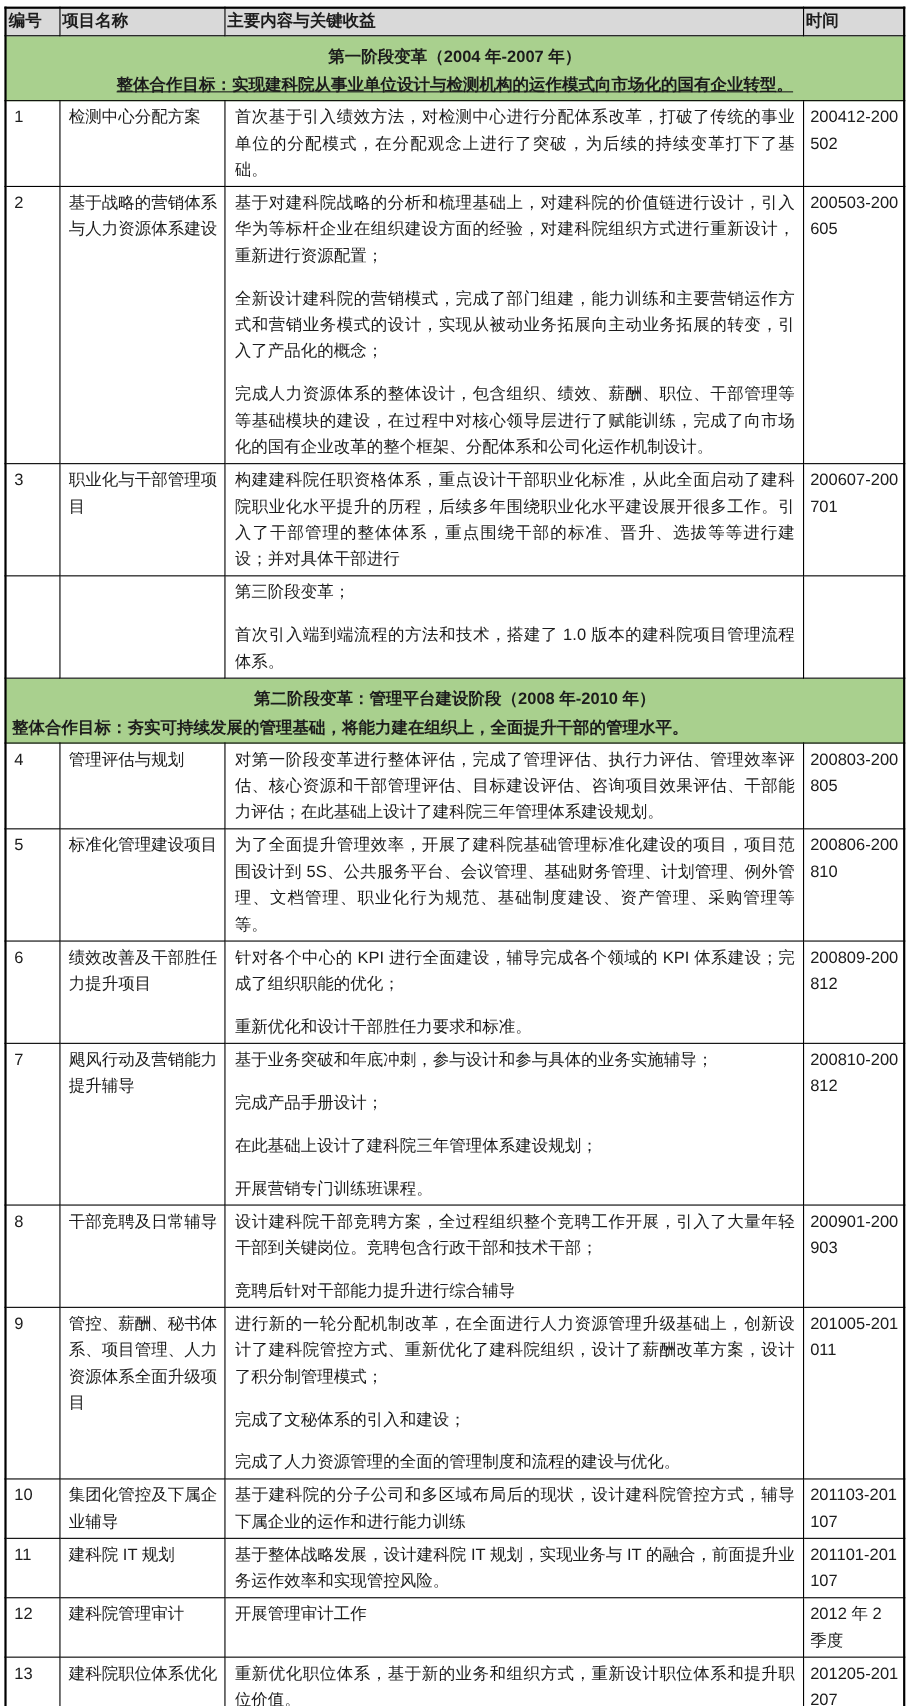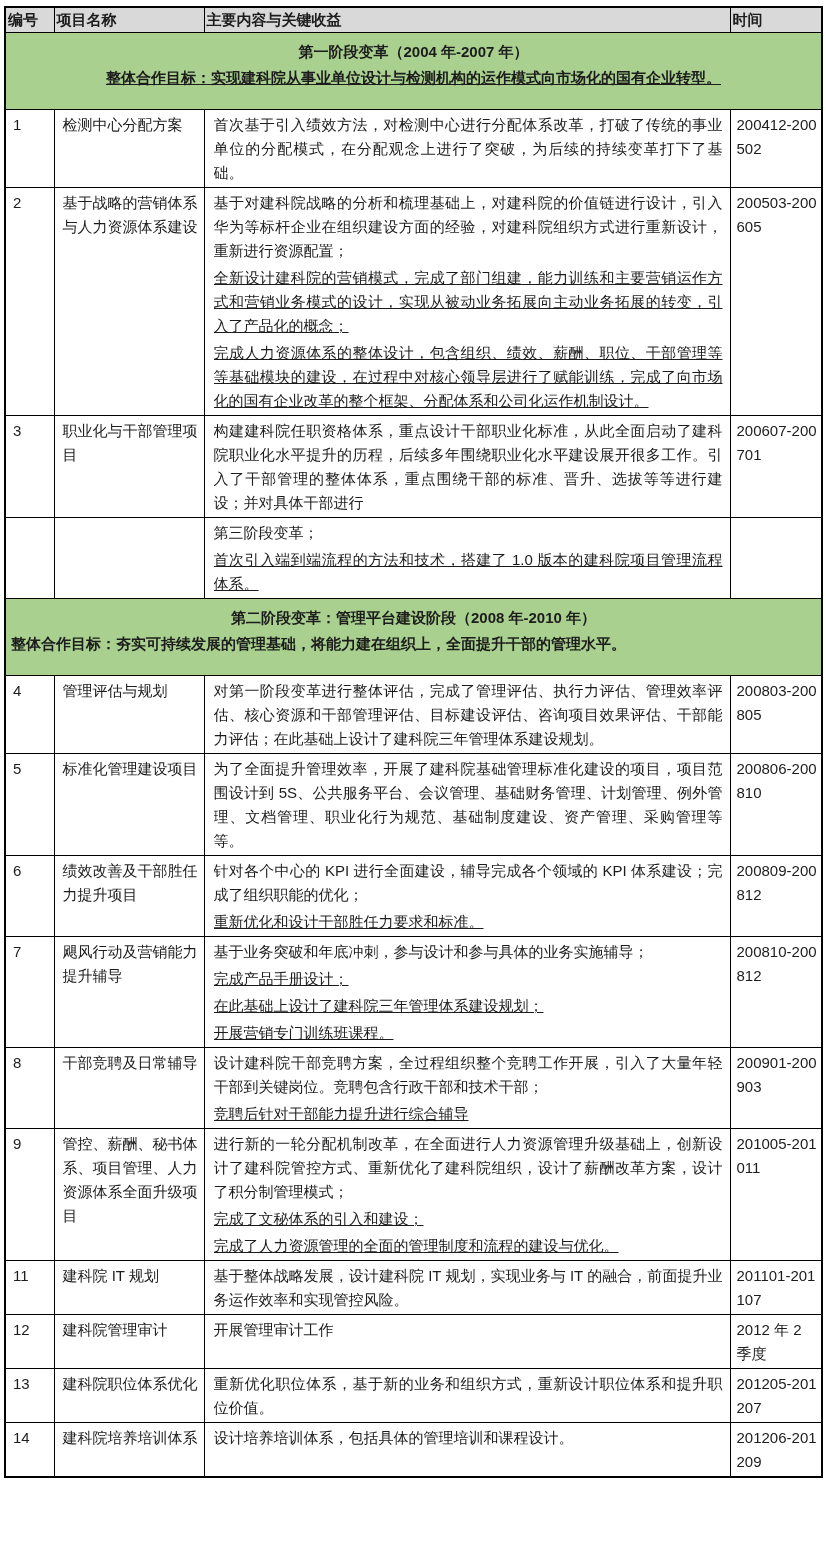--- a/index.html
+++ b/index.html
@@ -47,30 +47,30 @@
     line-height: 24px;
     text-align: justify;
   }
   td.cell-main {
     padding: 3px 7px 2px 9px;
     line-height: 24px;
     text-align: justify;
     overflow: hidden;
   }
   td.cell-main .para { overflow: hidden; }
-  td.cell-main .para + .para { margin-top: 3px; text-decoration: underline; }
+  td.cell-main .para + .para { margin-top: 15px; }
   td.cell-time {
     padding: 3px 3px 2px 6px;
     line-height: 24px;
     word-break: break-all;
   }
   tr.section-row td {
     background: #a9d08e;
     font-weight: bold;
-    padding: 4px 5px 18px 5px;
+    padding: 4px 5px 0 5px;
   }
   .sec-title {
     text-align: center;
     line-height: 26px;
     padding-top: 2px;
   }
   .sec-goal {
     line-height: 26px;
   }
   .sec-goal.align-center { text-align: center; text-decoration: underline; }
@@ -192,20 +192,28 @@
           <td class="cell-no">9</td>
           <td class="cell-name">管控、薪酬、秘书体系、项目管理、人力资源体系全面升级项目</td>
           <td class="cell-main">
             <div class="para">进行新的一轮分配机制改革，在全面进行人力资源管理升级基础上，创新设计了建科院管控方式、重新优化了建科院组织，设计了薪酬改革方案，设计了积分制管理模式；</div>
             <div class="para">完成了文秘体系的引入和建设；</div>
             <div class="para">完成了人力资源管理的全面的管理制度和流程的建设与优化。</div>
           </td>
           <td class="cell-time">201005-201011</td>
         </tr>
         <tr>
+          <td class="cell-no">10</td>
+          <td class="cell-name">集团化管控及下属企业辅导</td>
+          <td class="cell-main">
+            <div class="para">基于建科院的分子公司和多区域布局后的现状，设计建科院管控方式，辅导下属企业的运作和进行能力训练</div>
+          </td>
+          <td class="cell-time">201103-201107</td>
+        </tr>
+        <tr>
           <td class="cell-no">11</td>
           <td class="cell-name">建科院 IT 规划</td>
           <td class="cell-main">
             <div class="para">基于整体战略发展，设计建科院 IT 规划，实现业务与 IT 的融合，前面提升业务运作效率和实现管控风险。</div>
           </td>
           <td class="cell-time">201101-201107</td>
         </tr>
         <tr>
           <td class="cell-no">12</td>
           <td class="cell-name">建科院管理审计</td>

